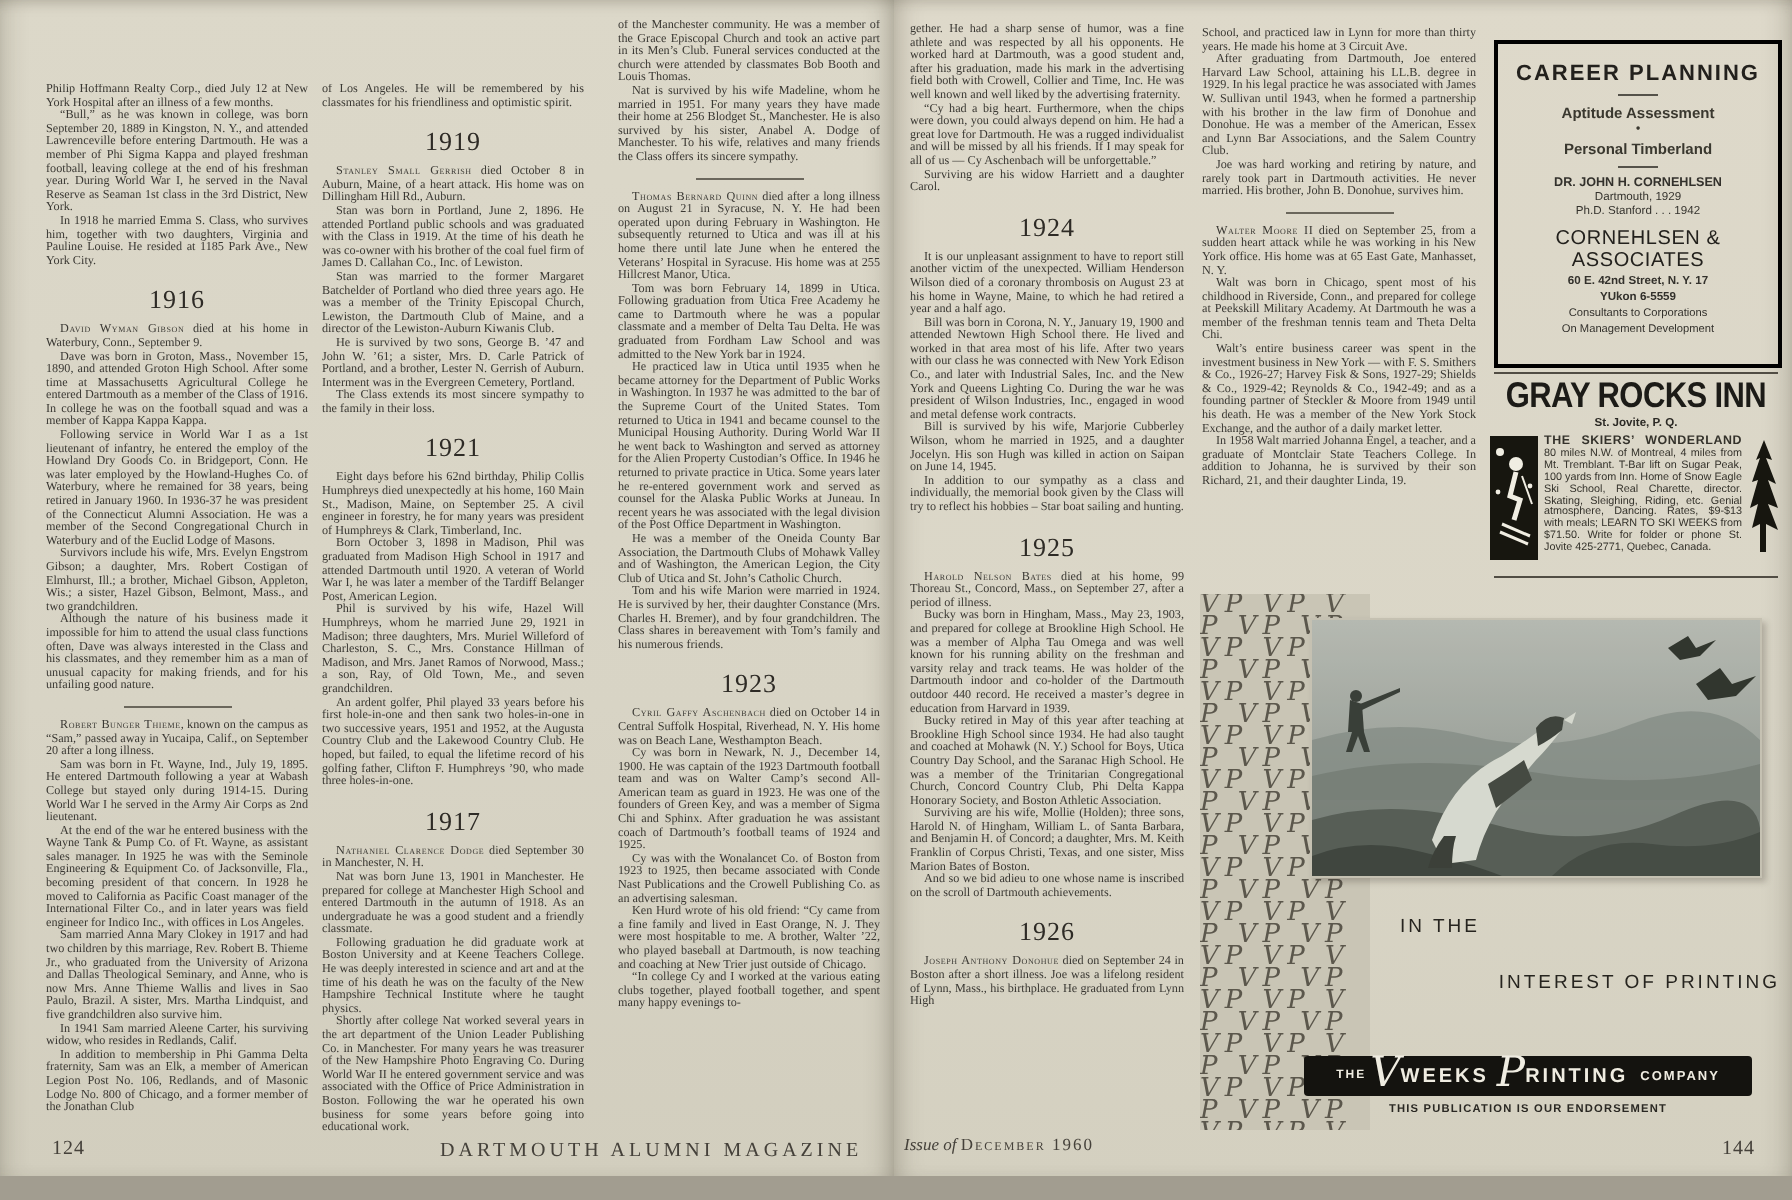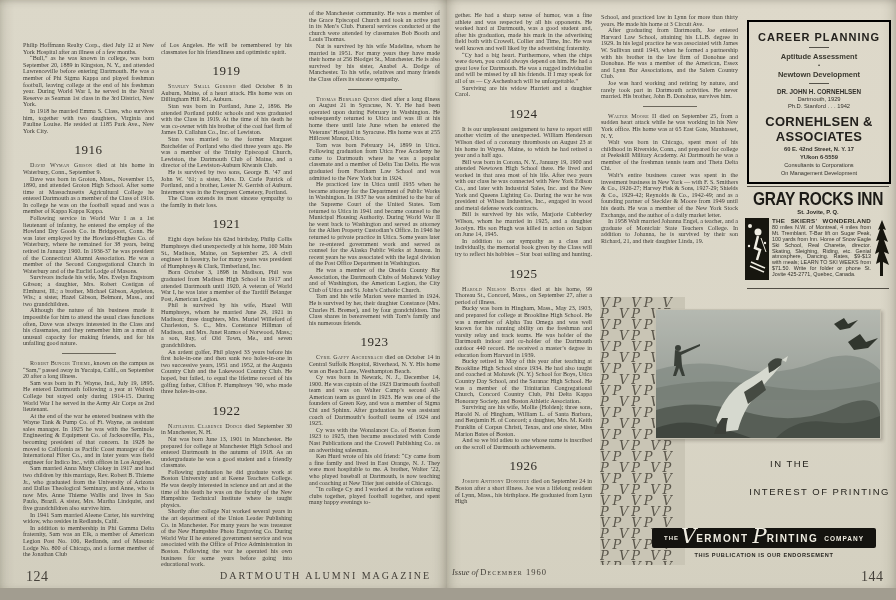--- a/index.html
+++ b/index.html
@@ -28,41 +28,41 @@
   .col p.noindent{text-indent:0;}
   .lead-name{font-variant:small-caps;letter-spacing:.3px;}
   .class-heading{
     font-size:13px;line-height:14px;text-align:center;color:#2e2b26;
     margin:9px 0 5px 0;text-indent:0;letter-spacing:.5px;
   }
   .entry-divider{
     width:54px;height:0;border-top:1px solid #6b675c;margin:6px auto 6px auto;
   }
   
-  .pgnum{position:absolute;font-size:14px;color:#45413a;letter-spacing:.5px;}
+  .pgnum{position:absolute;font-size:10px;color:#45413a;letter-spacing:.5px;}
   .mag-footer{
     position:absolute;left:220px;top:570px;width:220px;
     font-size:10px;letter-spacing:2px;color:#45413a;
   }
   .issue-footer{position:absolute;left:452px;top:567px;font-size:8.5px;color:#45413a;}
   .issue-footer .it{font-style:italic;}
   .issue-footer .sc{font-variant:small-caps;letter-spacing:1px;text-align:right;}
   
   .career-box{
     position:absolute;left:747px;top:20px;width:140px;height:160px;
     border:2px solid #000000;text-align:center;color:#33312c;
     font-family:"Liberation Sans", sans-serif;
   }
   .career-title{font-size:11px;font-weight:bold;letter-spacing:1px;margin-top:9px;color:#23211d;}
   .mini-rule{width:20px;border-top:1px solid #55524a;margin:4px auto;}
   .career-line{font-size:7.5px;font-weight:bold;color:#3a382f;margin-top:2px;}
   .career-dot{font-size:6px;line-height:5px;}
   .career-name{font-size:6.3px;font-weight:bold;margin-top:3px;}
   .career-small{font-size:5.8px;margin-top:1px;}
-  .career-firm{font-size:13px;font-weight:bold;letter-spacing:.3px;margin-top:5px;color:#23211d;}
+  .career-firm{font-size:10px;font-weight:normal;letter-spacing:.3px;margin-top:5px;color:#23211d;}
   .career-addr{font-size:5.8px;font-weight:bold;margin-top:2px;}
   .career-tag{font-size:5.6px;margin-top:2px;}
   
   .gr-rule{position:absolute;left:747px;width:142px;border-top:1px solid #514d44;}
   .grayrocks{
     position:absolute;left:745px;top:190px;width:146px;
     font-family:"Liberation Sans", sans-serif;color:#2c2a25;
   }
   .gr-title{font-size:15.5px;font-weight:bold;letter-spacing:-.3px;text-align:center;color:#1c1b17;transform:scaleY(1.15);}
   .gr-loc{font-size:5.8px;text-align:center;margin-top:1px;font-weight:bold;}
@@ -77,21 +77,21 @@
     background:#c9c5b5;overflow:hidden;
     font-family:"DejaVu Serif", serif;font-style:italic;
     font-size:13px;line-height:11px;letter-spacing:3px;color:#5b574c;
     word-break:break-all;
   }
   .photo{
     position:absolute;left:655px;top:309px;width:224px;height:128px;
     border:1px solid #c5c1b2;box-shadow:2px 2px 3px rgba(50,45,35,.25);
   }
   .vp-inthe{
-    position:absolute;left:700px;top:458px;width:180px;text-align:center;
+    position:absolute;left:700px;top:458px;width:180px;
     font-family:"Liberation Sans", sans-serif;font-size:9.5px;letter-spacing:1.5px;color:#26241f;
   }
   .vp-interest{
     position:absolute;left:690px;top:486px;width:200px;text-align:right;
     font-family:"Liberation Sans", sans-serif;font-size:9.5px;letter-spacing:1.5px;color:#26241f;
   }
   .vp-banner{
     position:absolute;left:652px;top:528px;width:224px;height:20px;
     background:#14130f;border-radius:2px;
     display:flex;align-items:center;justify-content:center;
@@ -134,21 +134,21 @@
       <p class=""><span class="lead-name">Stanley Small Gerrish</span> died October 8 in Auburn, Maine, of a heart attack. His home was on Dillingham Hill Rd., Auburn.</p>
       <p class="">Stan was born in Portland, June 2, 1896. He attended Portland public schools and was graduated with the Class in 1919. At the time of his death he was co-owner with his brother of the coal fuel firm of James D. Callahan Co., Inc. of Lewiston.</p>
       <p class="">Stan was married to the former Margaret Batchelder of Portland who died three years ago. He was a member of the Trinity Episcopal Church, Lewiston, the Dartmouth Club of Maine, and a director of the Lewiston-Auburn Kiwanis Club.</p>
       <p class="">He is survived by two sons, George B. ’47 and John W. ’61; a sister, Mrs. D. Carle Patrick of Portland, and a brother, Lester N. Gerrish of Auburn. Interment was in the Evergreen Cemetery, Portland.</p>
       <p class="">The Class extends its most sincere sympathy to the family in their loss.</p>
       <div class="class-heading">1921</div>
       <p class="">Eight days before his 62nd birthday, Philip Collis Humphreys died unexpectedly at his home, 160 Main St., Madison, Maine, on September 25. A civil engineer in forestry, he for many years was president of Humphreys &amp; Clark, Timberland, Inc.</p>
       <p class="">Born October 3, 1898 in Madison, Phil was graduated from Madison High School in 1917 and attended Dartmouth until 1920. A veteran of World War I, he was later a member of the Tardiff Belanger Post, American Legion.</p>
       <p class="">Phil is survived by his wife, Hazel Will Humphreys, whom he married June 29, 1921 in Madison; three daughters, Mrs. Muriel Willeford of Charleston, S. C., Mrs. Constance Hillman of Madison, and Mrs. Janet Ramos of Norwood, Mass.; a son, Ray, of Old Town, Me., and seven grandchildren.</p>
       <p class="">An ardent golfer, Phil played 33 years before his first hole-in-one and then sank two holes-in-one in two successive years, 1951 and 1952, at the Augusta Country Club and the Lakewood Country Club. He hoped, but failed, to equal the lifetime record of his golfing father, Clifton F. Humphreys ’90, who made three holes-in-one.</p>
-      <div class="class-heading">1922</div>
+      <div class="class-heading">1917</div>
       <p class=""><span class="lead-name">Nathaniel Clarence Dodge</span> died September 30 in Manchester, N. H.</p>
       <p class="">Nat was born June 13, 1901 in Manchester. He prepared for college at Manchester High School and entered Dartmouth in the autumn of 1918. As an undergraduate he was a good student and a friendly classmate.</p>
       <p class="">Following graduation he did graduate work at Boston University and at Keene Teachers College. He was deeply interested in science and art and at the time of his death he was on the faculty of the New Hampshire Technical Institute where he taught physics.</p>
       <p class="">Shortly after college Nat worked several years in the art department of the Union Leader Publishing Co. in Manchester. For many years he was treasurer of the New Hampshire Photo Engraving Co. During World War II he entered government service and was associated with the Office of Price Administration in Boston. Following the war he operated his own business for some years before going into educational work.</p>
     </div>
   <div class="col" style="left:309px;top:10px;width:131px;height:556px;font-family:Liberation Serif, serif;">
       <p class="noindent">of the Manchester community. He was a member of the Grace Episcopal Church and took an active part in its Men’s Club. Funeral services conducted at the church were attended by classmates Bob Booth and Louis Thomas.</p>
       <p class="">Nat is survived by his wife Madeline, whom he married in 1951. For many years they have made their home at 256 Blodget St., Manchester. He is also survived by his sister, Anabel A. Dodge of Manchester. To his wife, relatives and many friends the Class offers its sincere sympathy.</p>
       <div class="entry-divider"></div>
       <p class=""><span class="lead-name">Thomas Bernard Quinn</span> died after a long illness on August 21 in Syracuse, N. Y. He had been operated upon during February in Washington. He subsequently returned to Utica and was ill at his home there until late June when he entered the Veterans’ Hospital in Syracuse. His home was at 255 Hillcrest Manor, Utica.</p>
@@ -196,21 +196,21 @@
       <p class="">Walt’s entire business career was spent in the investment business in New York — with F. S. Smithers &amp; Co., 1926-27; Harvey Fisk &amp; Sons, 1927-29; Shields &amp; Co., 1929-42; Reynolds &amp; Co., 1942-49; and as a founding partner of Steckler &amp; Moore from 1949 until his death. He was a member of the New York Stock Exchange, and the author of a daily market letter.</p>
       <p class="">In 1958 Walt married Johanna Engel, a teacher, and a graduate of Montclair State Teachers College. In addition to Johanna, he is survived by their son Richard, 21, and their daughter Linda, 19.</p>
     </div>
 </div>
 
 <div class="career-box">
   <div class="career-title">CAREER PLANNING</div>
   <div class="mini-rule"></div>
   <div class="career-line">Aptitude Assessment</div>
   <div class="career-line career-dot">•</div>
-  <div class="career-line">Newtown Development</div>
+  <div class="career-line">Personal Timberland</div>
   <div class="mini-rule"></div>
   <div class="career-name">DR. JOHN H. CORNEHLSEN</div>
   <div class="career-small">Dartmouth, 1929</div>
   <div class="career-small">Ph.D. Stanford . . . 1942</div>
   <div class="career-firm">CORNEHLSEN &amp; ASSOCIATES</div>
   <div class="career-addr">60 E. 42nd Street, N. Y. 17</div>
   <div class="career-addr">YUkon 6-5559</div>
   <div class="career-tag">Consultants to Corporations</div>
   <div class="career-tag">On Management Development</div>
 </div>
@@ -280,21 +280,21 @@
     <path d="M178 14 L188 8 L192 14 L202 10 L194 18 L184 20 Z"></path>
     <path d="M192 32 L204 24 L210 32 L222 28 L212 38 L198 40 Z"></path>
   </g>
   <rect width="224" height="128" fill="#9ca29b" opacity="0.12"></rect>
 </svg>
 <div class="vp-inthe">IN THE</div>
 <div class="vp-interest">INTEREST OF PRINTING</div>
 <div class="vp-banner">
   <span class="vp-the">THE</span>
   <span class="vp-initial">V</span>
-  <span class="vp-word">ERMONT</span>
+  <span class="vp-word">WEEKS</span>
   <span class="vp-initial">P</span>
   <span class="vp-word">RINTING</span>
   <span class="vp-co">COMPANY</span>
 </div>
 <div class="vp-endorse">THIS PUBLICATION IS OUR ENDORSEMENT</div>
 
 <div class="issue-footer">
   <span class="it">Issue of</span>
   <span class="sc">December 1960</span>
 </div>

